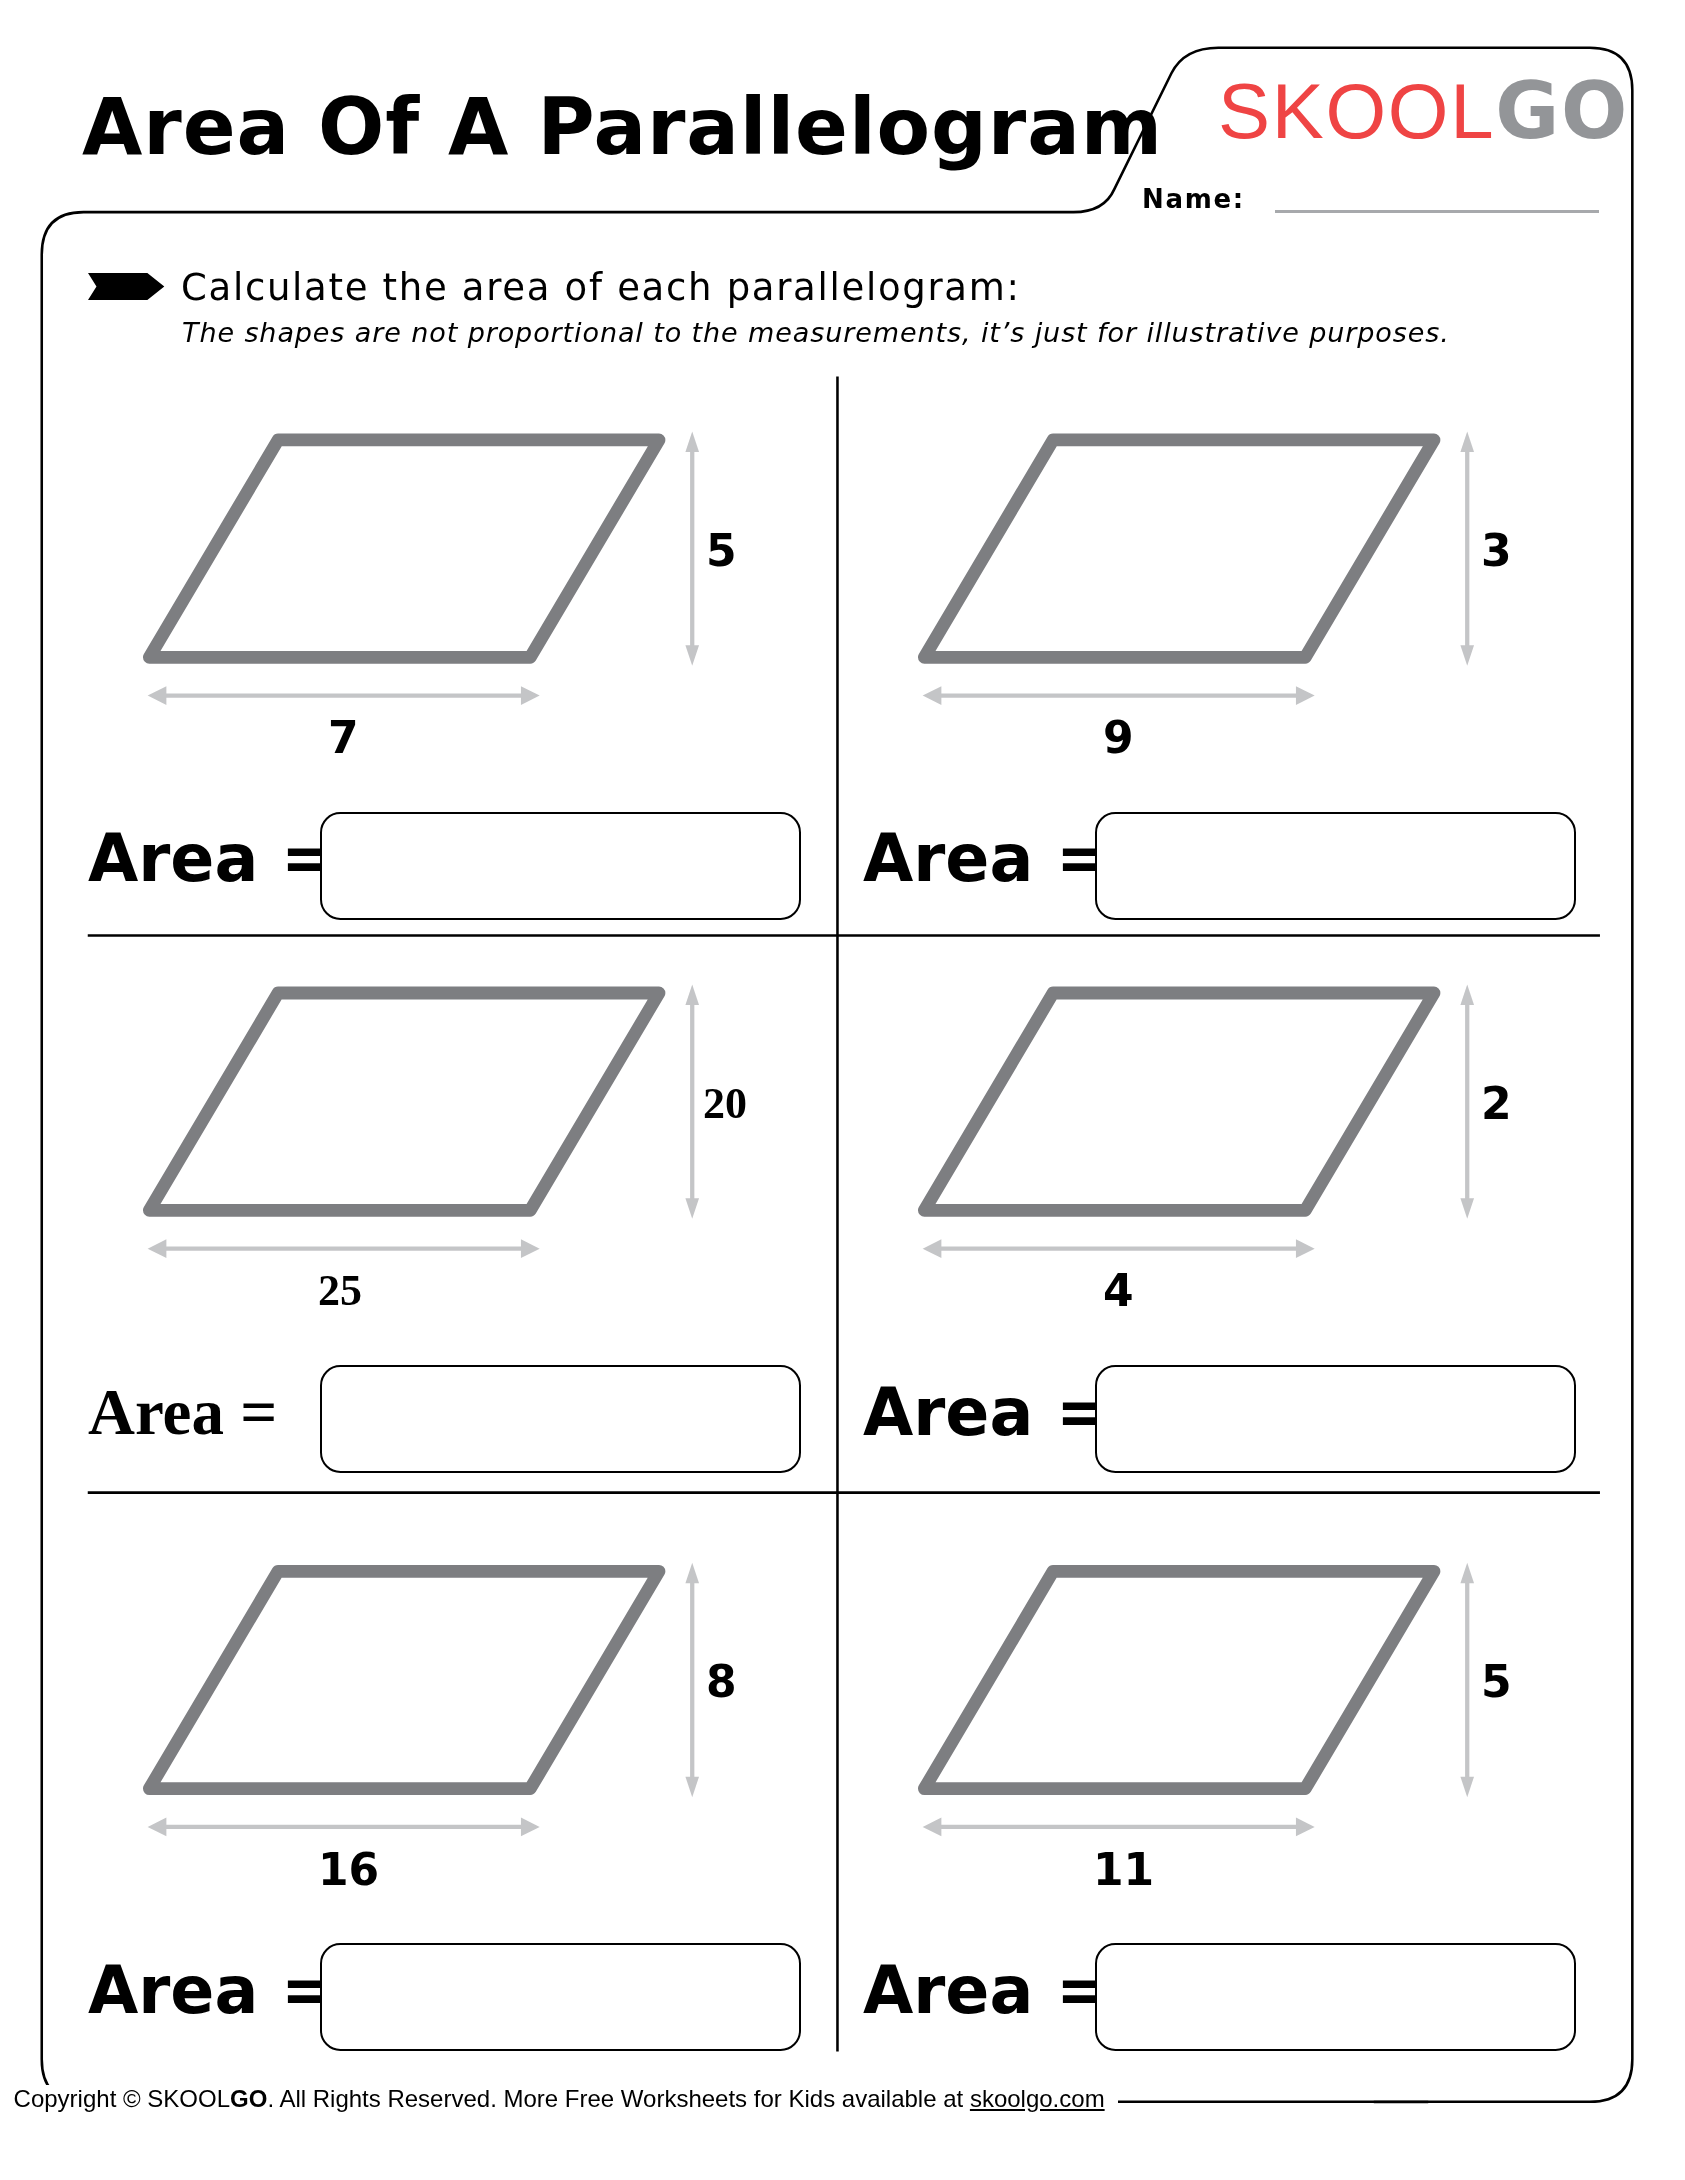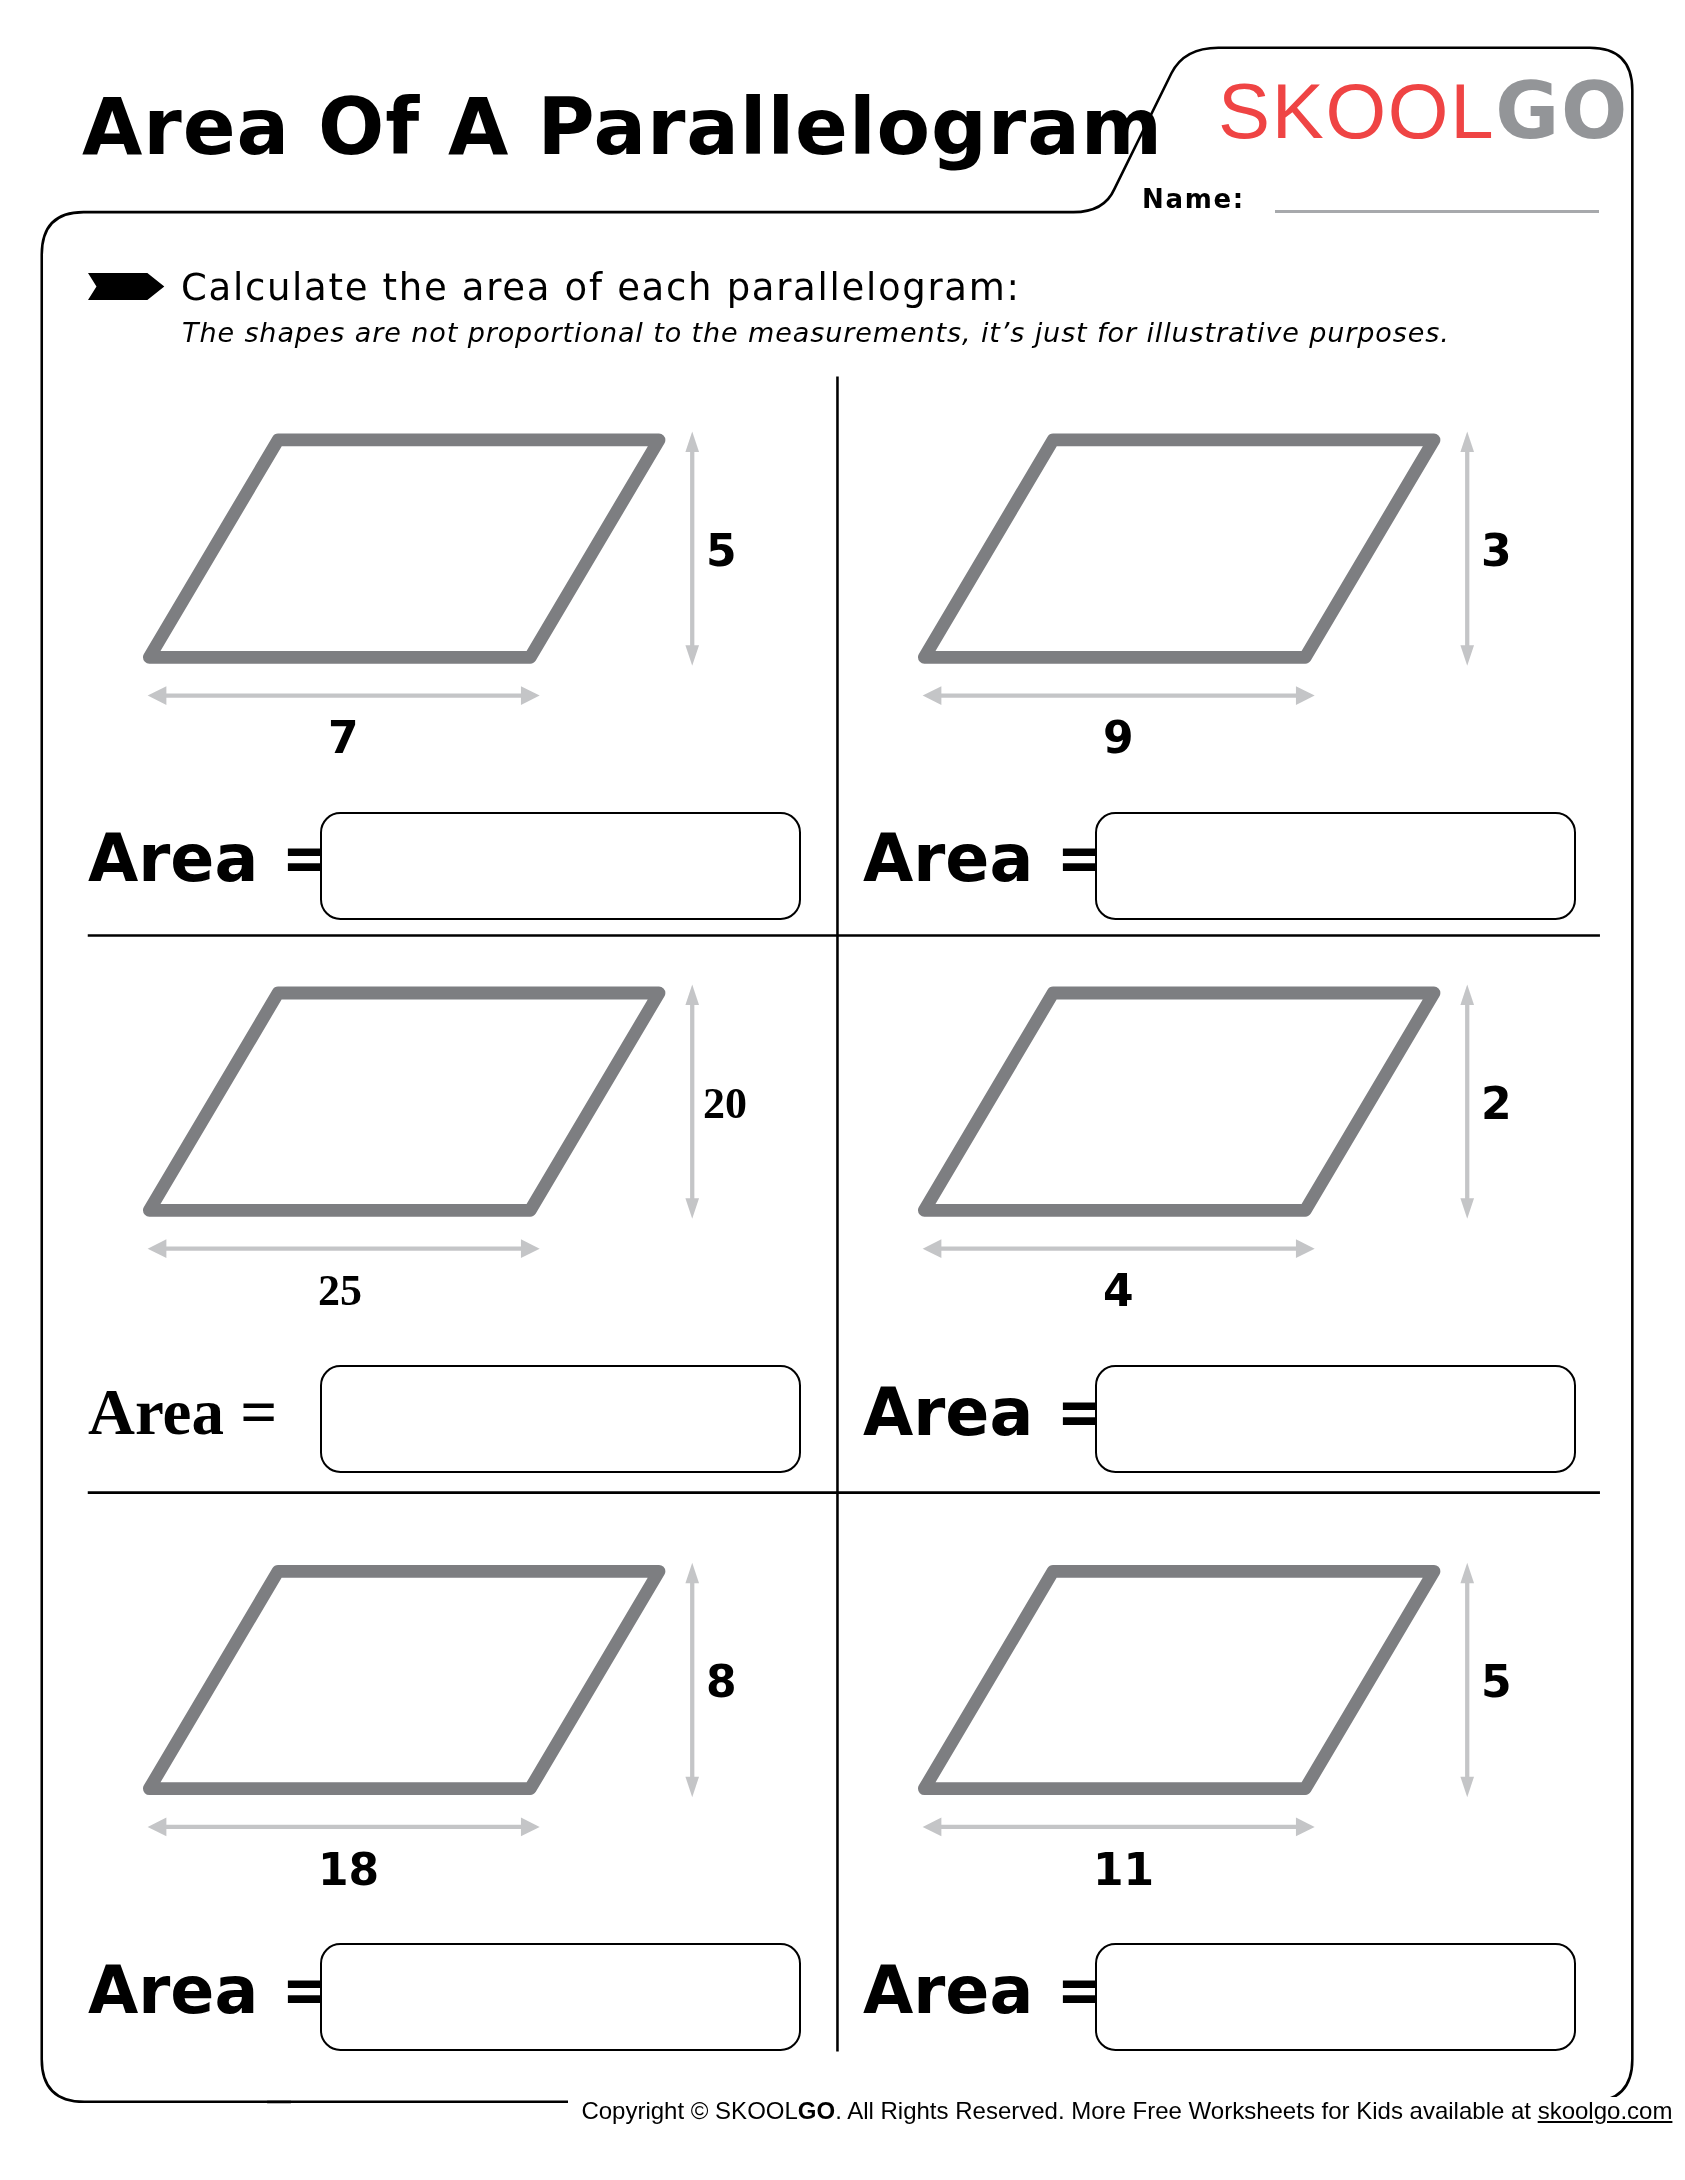--- a/index.html
+++ b/index.html
@@ -12,21 +12,21 @@
   .logo .go{font-weight:bold;color:#939598;}
   .name-label{left:1142px;top:184px;font-size:26px;font-weight:bold;letter-spacing:1.7px;}
   .name-line{left:1275px;top:210px;width:324px;height:2.6px;background:#a7a9ac;}
   .inst-icon{left:88px;top:271px;}
   .inst{left:181px;top:266px;font-size:37px;font-weight:400;letter-spacing:1.7px;white-space:nowrap;}
   .note{left:182px;top:317px;font-size:27px;font-style:italic;letter-spacing:0.9px;white-space:nowrap;text-align:right;}
   .cell{position:absolute;width:767px;height:545px;}
   .dim{position:absolute;font-size:44px;font-weight:bold;}
   .area-label{position:absolute;font-size:65px;font-weight:bold;white-space:nowrap;}
   .answer-box{position:absolute;width:477px;height:104px;border:2.6px solid #000;border-radius:20.4px;background:#fff;}
-  .footer{left:0;width:1686px;top:2085px;text-align:right;font-size:24px;font-family:"Liberation Sans",sans-serif;margin-top:12px;}
+  .footer{left:0;width:1686px;top:2085px;text-align:left;font-size:24px;font-family:"Liberation Sans",sans-serif;}
   .footer span.inner{background:#fff;padding:0 13.6px;}
   .footer a{color:#000;text-decoration:underline;}
 </style>
 </head>
 <body>
 
 <svg id="frame" width="1686" height="2181" viewBox="0 0 1979 2560">
 
   <path d="M 98 249 L 1260 249 Q 1296 249 1308 222 L 1375 86 Q 1390 56 1430 56 L 1866 56 Q 1916 56 1916 106 L 1916 2417 Q 1916 2467 1866 2467 L 99 2467 Q 49 2467 49 2417 L 49 299 Q 49 249 98 249 Z" fill="none" stroke="#000" stroke-width="3"></path>
 
@@ -131,21 +131,21 @@
         <polygon points="709,83 701,107 717,107" fill="#c4c5c7"></polygon>
         <polygon points="709,358 701,334 717,334" fill="#c4c5c7"></polygon>
       </g>
       <g>
         <line x1="85" y1="393" x2="520" y2="393" stroke="#c4c5c7" stroke-width="5"></line>
         <polygon points="70,393 92,382 92,404" fill="#c4c5c7"></polygon>
         <polygon points="530,393 508,382 508,404" fill="#c4c5c7"></polygon>
       </g>
     </svg>
     <div class="dim" style="left:618px;top:164px">8</div>
-    <div class="dim" style="left:230px;top:352px">18</div>
+    <div class="dim" style="left:230px;top:352px">16</div>
     <div class="area-label" style="left:0;top:461px">Area =</div>
     <div class="answer-box" style="left:232px;top:451px"></div>
   </div>
     <div class="cell" style="left: 863px; top: 1492px;">
     <svg style="position:absolute;left:0;top:0" width="767" height="358" viewBox="0 0 900 420">
       <polygon points="223,93 670,93 519,348 72,348" fill="#fff" stroke="#7d7e81" stroke-width="15" stroke-linejoin="round"></polygon>
       <g>
         <line x1="709" y1="98" x2="709" y2="343" stroke="#c4c5c7" stroke-width="5"></line>
         <polygon points="709,83 701,107 717,107" fill="#c4c5c7"></polygon>
         <polygon points="709,358 701,334 717,334" fill="#c4c5c7"></polygon>

